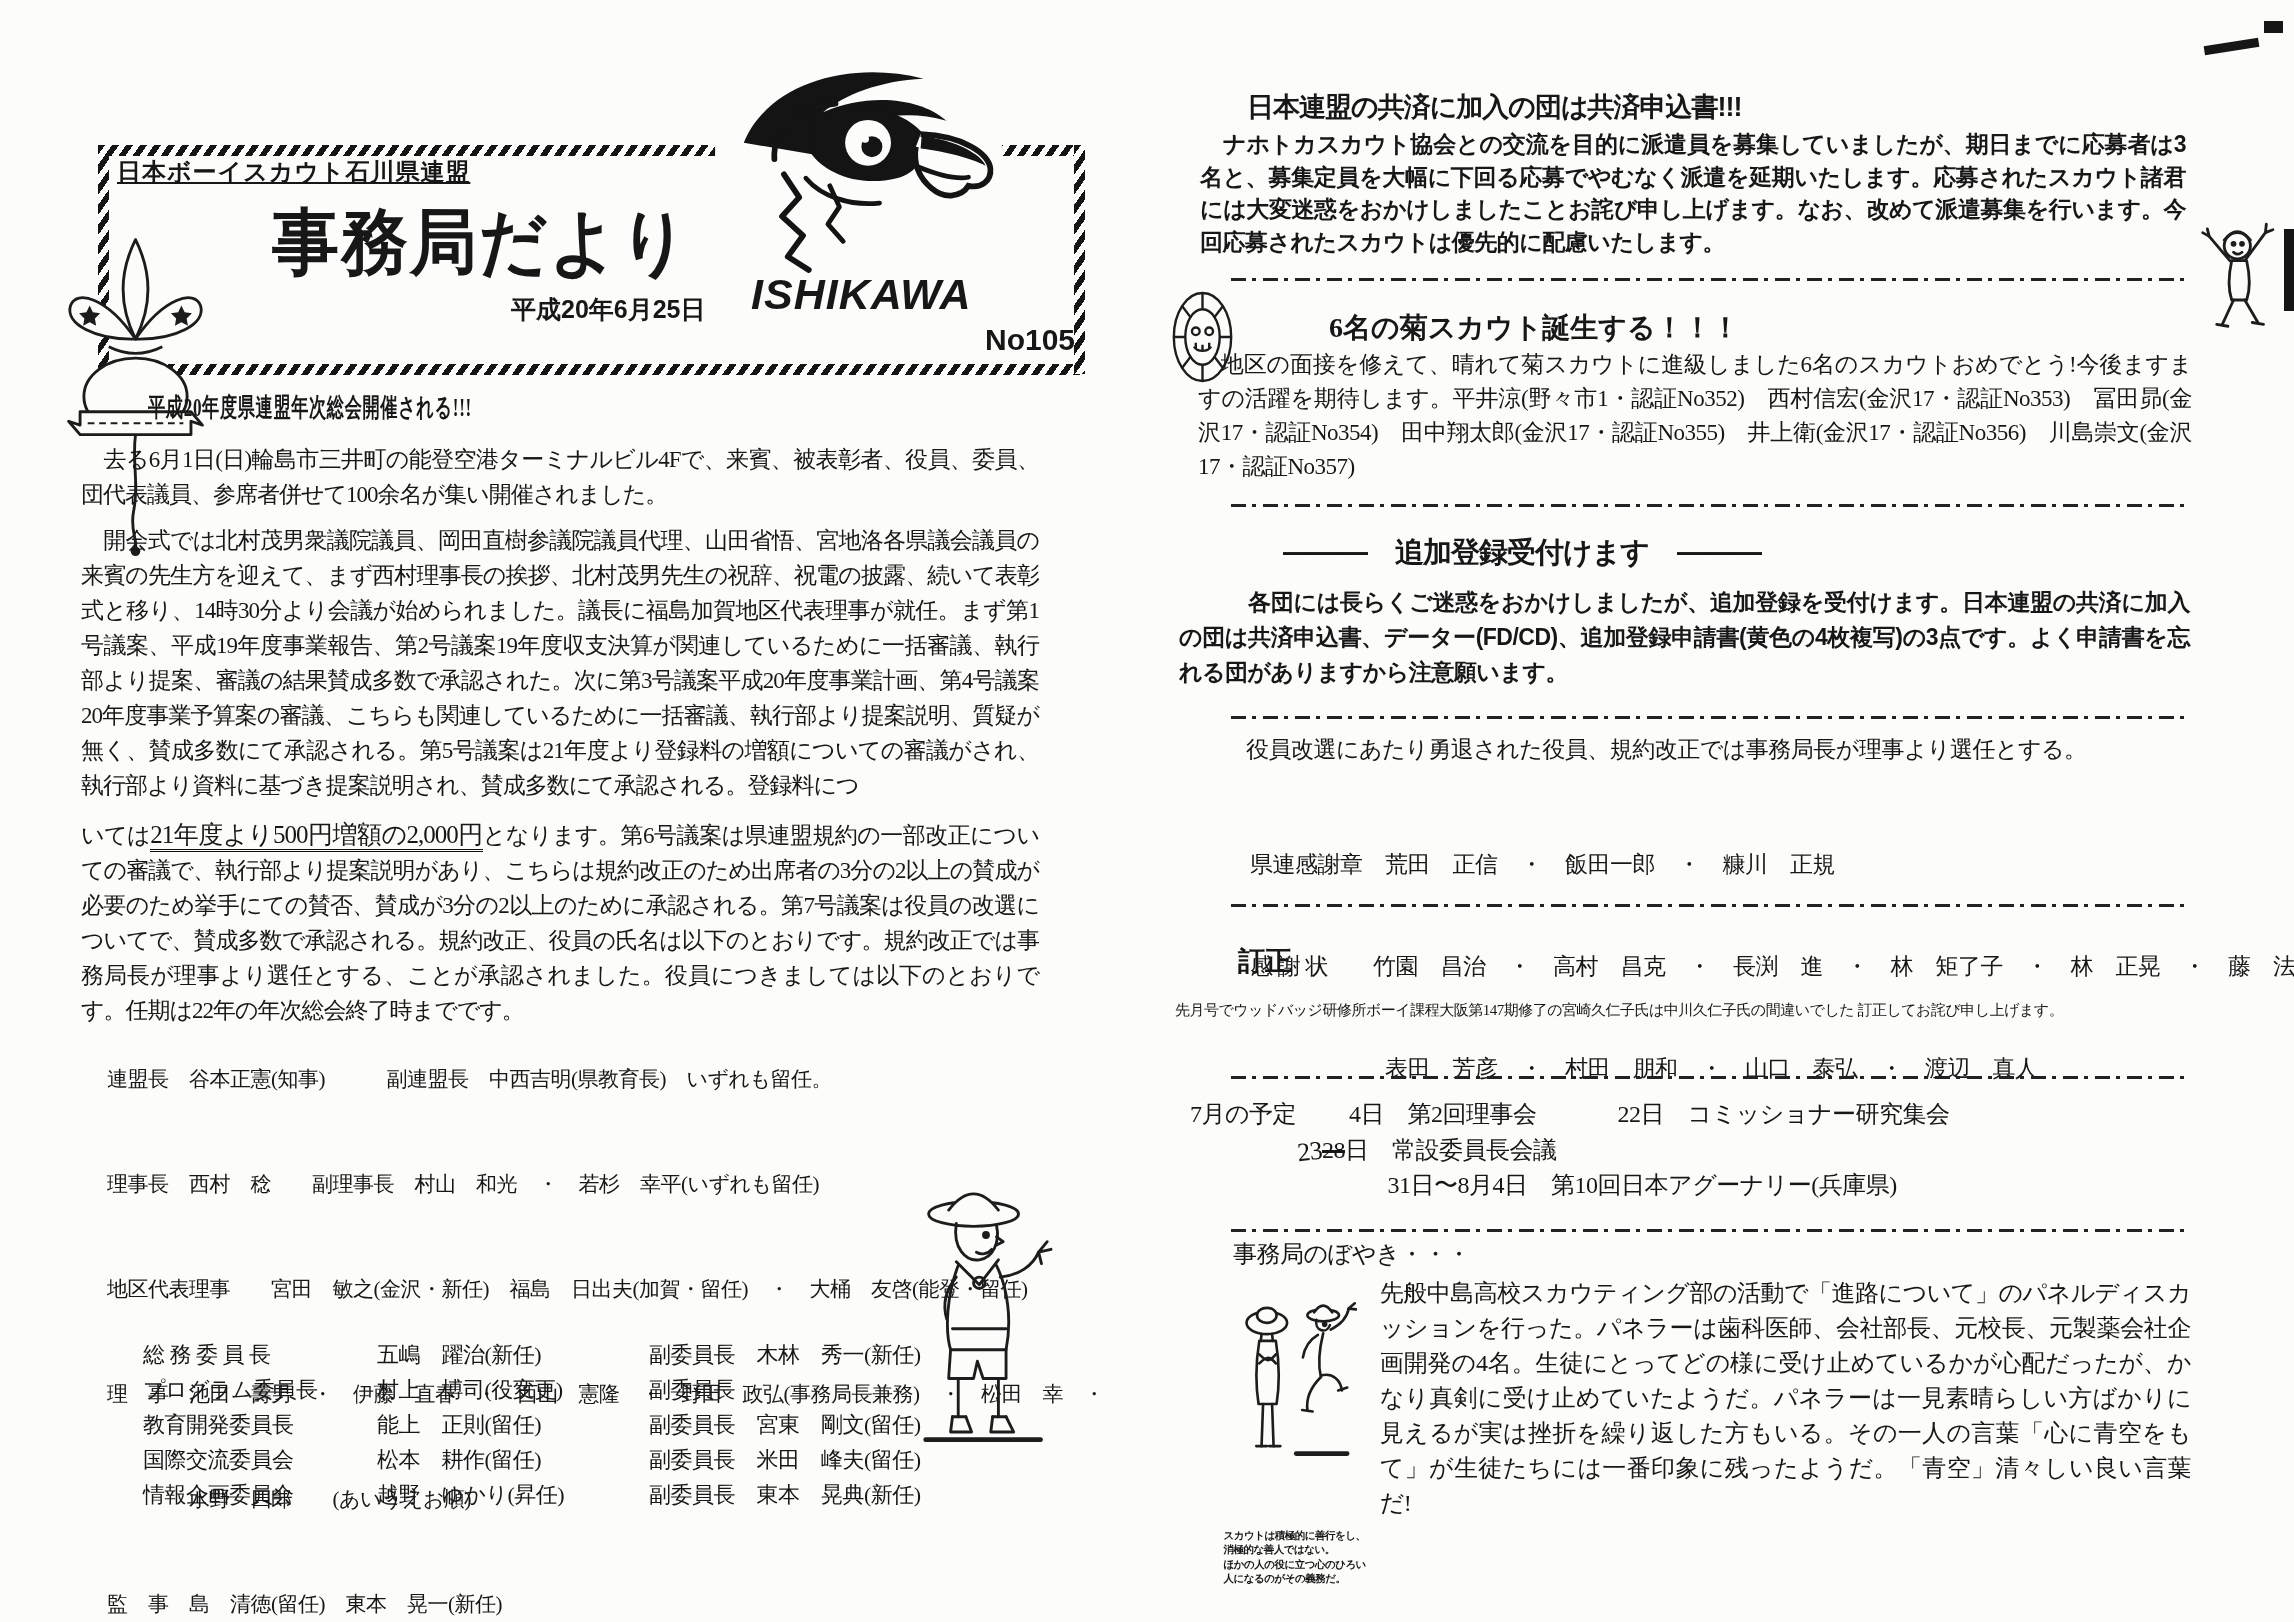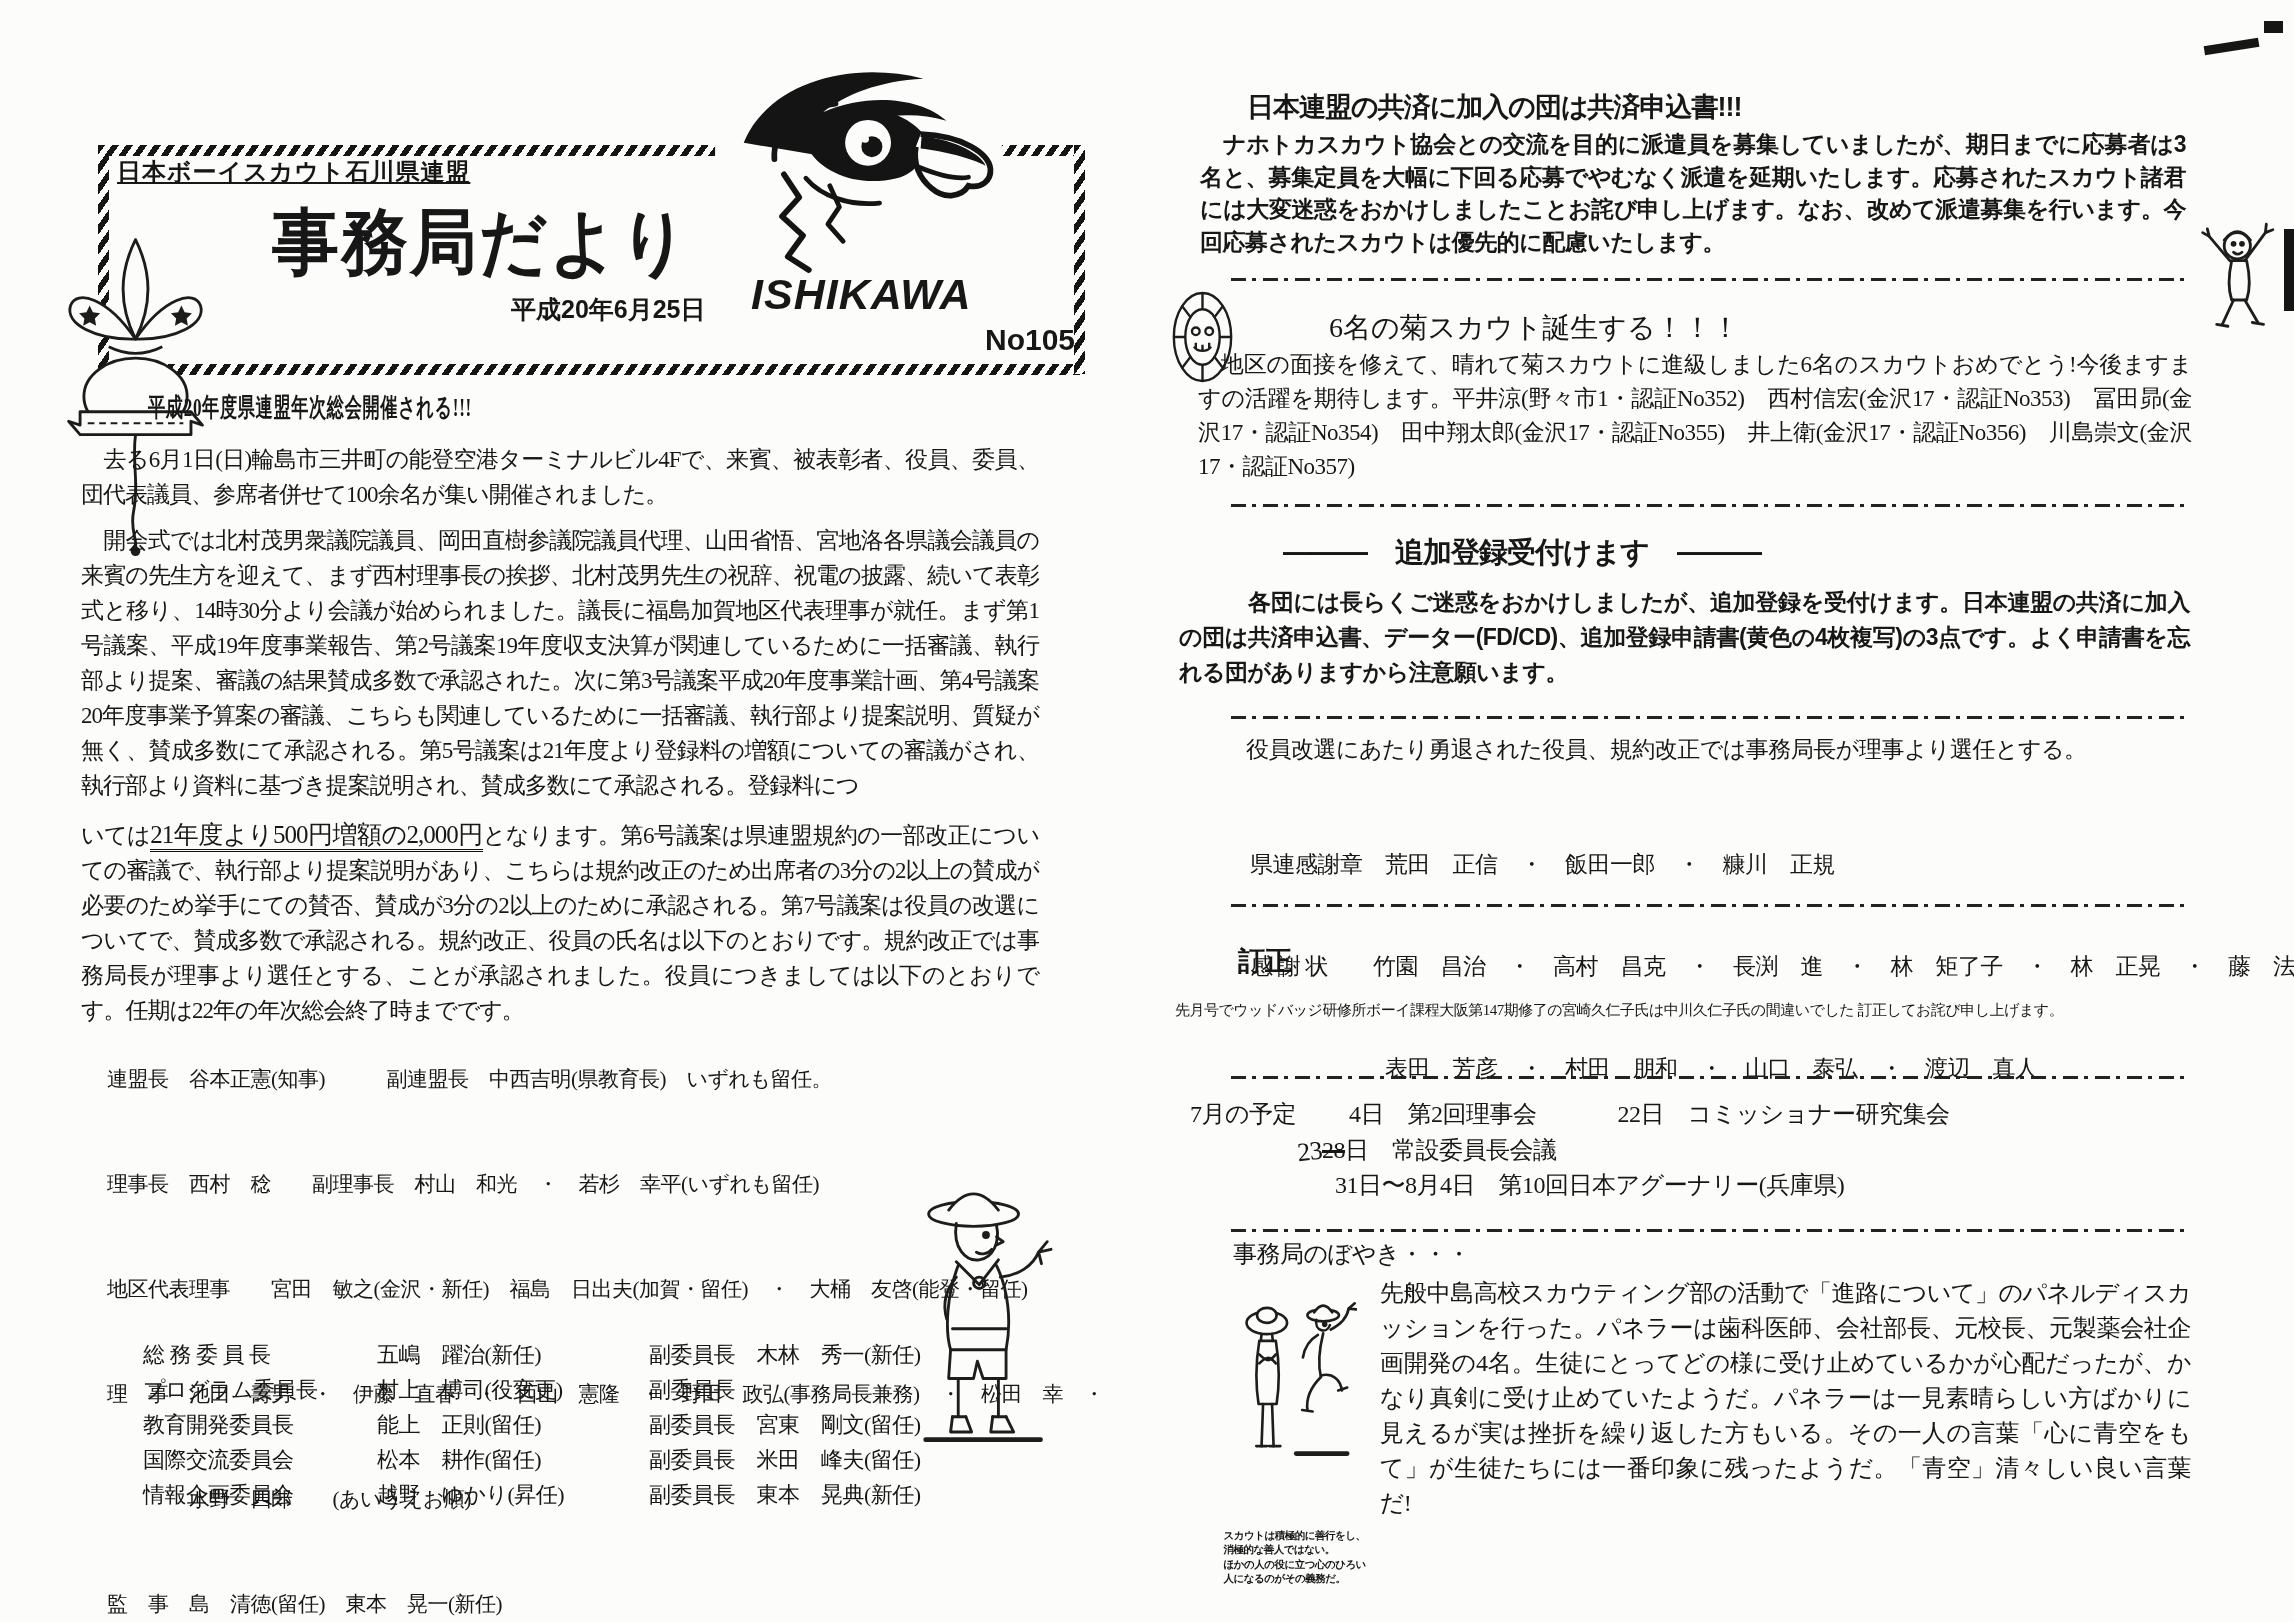--- a/index.html
+++ b/index.html
@@ -38,32 +38,32 @@
   #leader-cartoon{left:897px;top:1168px;}
 
   
   .divider{position:absolute;left:1231px;width:956px;height:2.9px;
      background:repeating-linear-gradient(90deg,#222 0 15.3px,transparent 15.3px 21px,#222 21px 25px,transparent 25px 32px);}
   #div1{top:278px;} #div2{top:504px;} #div3{top:716px;} #div4{top:904px;} #div5{top:1076px;} #div6{top:1229px;}
 
   #s1-head{left:1247px;top:89px;font-size:27px;font-weight:900;letter-spacing:-1px;}
   #s1-body{left:1200px;top:128px;width:986px;font-size:23px;font-weight:700;line-height:32.5px;letter-spacing:-0.5px;text-indent:1em;text-align:justify;}
   #kiku-badge{left:1170px;top:289px;}
-  #s2-head{left:1329px;top:309px;font-size:28px;font-weight:400;}
+  #s2-head{left:1329px;top:309px;font-size:28px;font-weight:700;}
   #s2-body{left:1198px;top:348px;width:994px;font-size:23px;line-height:34px;letter-spacing:-0.5px;text-align:justify;}
   #s3-head{left:1283px;top:533px;font-size:29px;font-weight:900;letter-spacing:-1px;}
   #s3-body{left:1179px;top:585px;width:1011px;font-size:23px;font-weight:700;line-height:35px;letter-spacing:-0.5px;text-indent:3em;text-align:justify;}
   #s4-intro{left:1246px;top:734px;font-size:23px;letter-spacing:-0.5px;}
   #s4-lines{left:1250px;top:780px;font-size:23px;line-height:34px;letter-spacing:-0.5px;white-space:pre;}
   #s5-head{left:1238px;top:943px;font-size:27px;font-weight:700;}
   #s5-body{left:1160px;top:994px;width:994px;font-size:15px;line-height:32.5px;letter-spacing:-0.5px;text-indent:1em;}
   #s6{left:1190px;top:1097px;font-size:24px;line-height:35px;letter-spacing:-0.5px;}
   .s6-row1 span{display:inline-block;}
   .s6-i1{margin-left:53px;} .s6-i2{margin-left:81px;}
-  .s6-row2{padding-left:107px;} .s6-row3{padding-left:145px;}
+  .s6-row2{padding-left:107px;} .s6-row3{padding-left:145px;text-align:center;}
   .corr{display:inline-block;transform:rotate(-6deg) translateY(1.9px);font-size:26px;}
   .struck{text-decoration:line-through;text-decoration-thickness:2.9px;}
   #s7{left:1233px;top:1238px;width:958px;}
   #s7-label{font-size:24px;letter-spacing:-0.5px;margin-bottom:5.7px;}
   #s7-flow{font-size:24px;line-height:35px;letter-spacing:-0.5px;text-align:justify;}
   #s7-cartoon-wrap{float:left;width:143px;margin:13.4px 13.4px 0 -9.6px;text-align:center;}
   #s7-caption{font-size:10.5px;font-weight:700;line-height:14.3px;text-align:left;margin-top:23px;}
   #cheer-cartoon{left:2183px;top:210px;}
   .artifact{position:absolute;background:#161616;}
   #art1{left:2204px;top:42px;width:55px;height:8.6px;transform:rotate(-9deg);}

